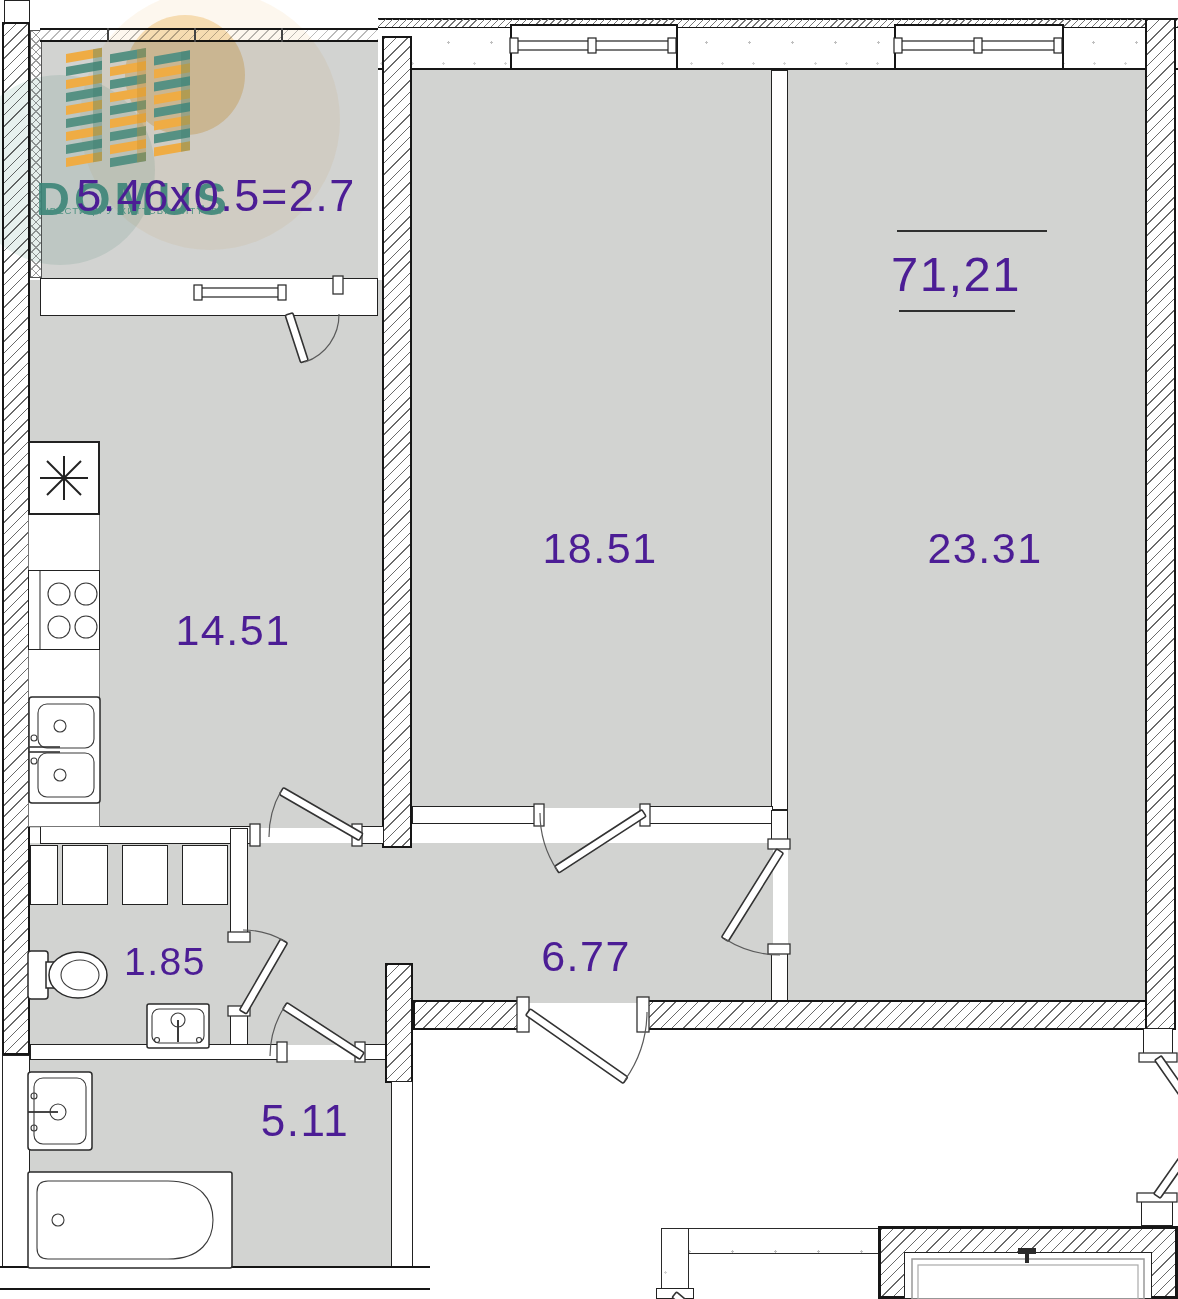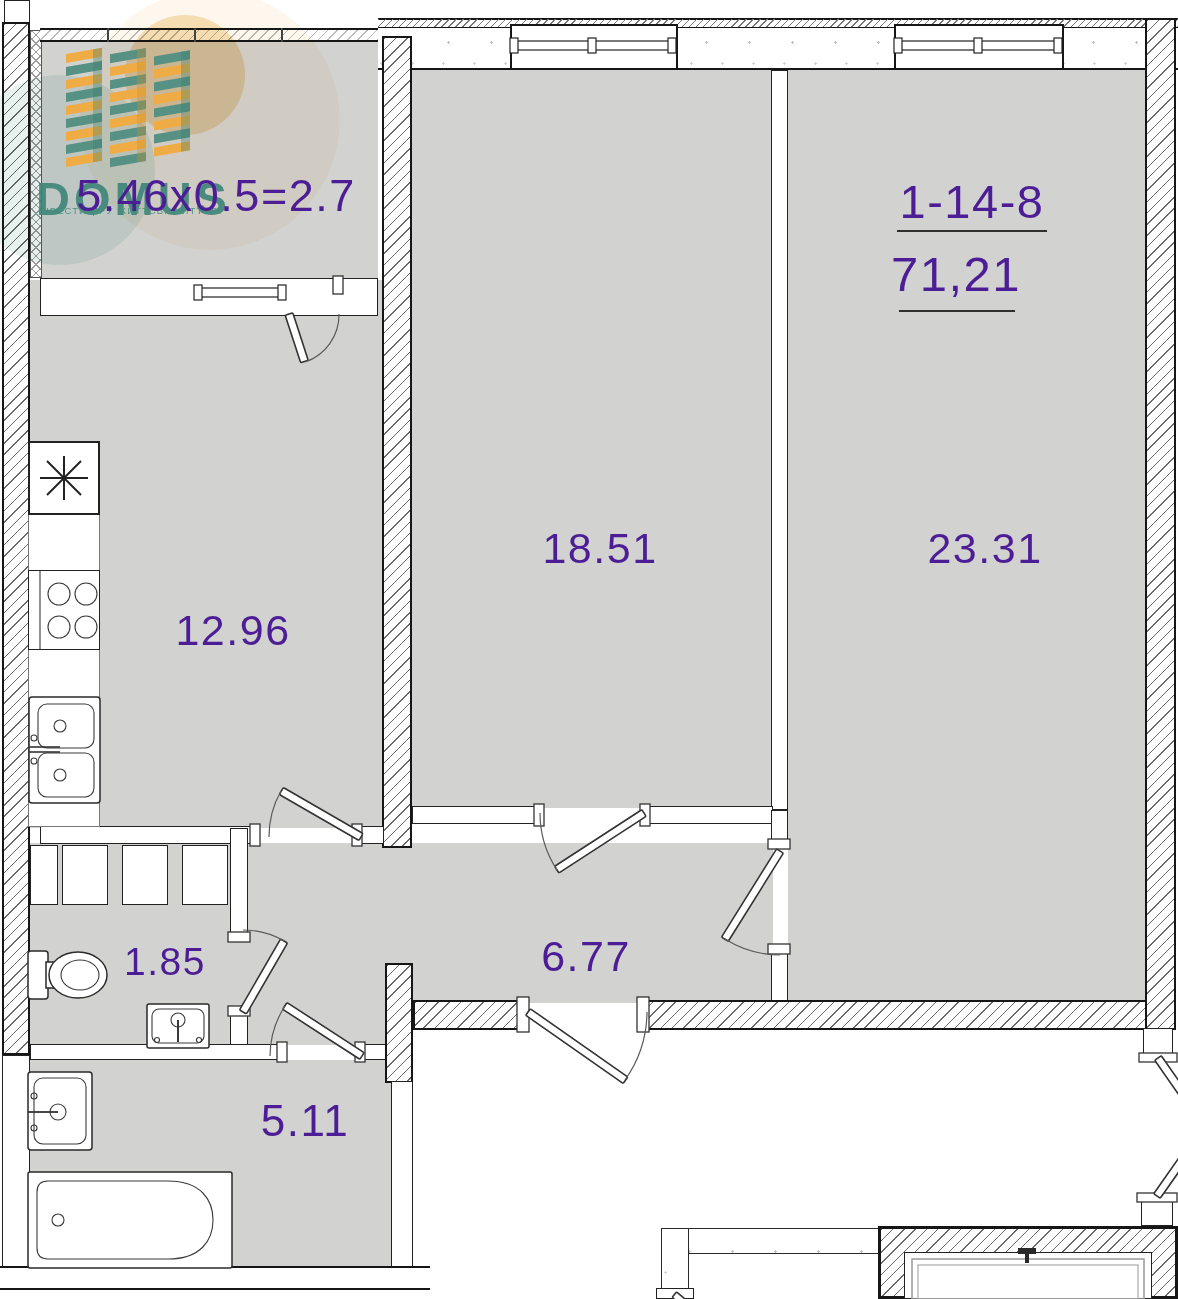--- a/index.html
+++ b/index.html
@@ -313,24 +313,23 @@
             <rect x="0" y="91" width="36" height="9" fill="#efac44"></rect>
           <rect x="27" y="0" width="9" height="100" fill="#3f7d6f" opacity=".35"></rect>
         </g>
       </g>
     </svg>
     <div id="logo-name">DOMUS</div>
     <div id="logo-tag">ІНВЕСТИЦІЇ У ЖИТТЄВІ ЖИТТЄВІ</div>
   </div>
 
   <div class="lab" style="left:216px;top:196px;font-size:45px;">5.46x0.5=2.7</div>
-  <div class="lab" style="left:972px;top:201px;font-size:47px;">1-14-8</div>
   <div class="uline" style="left:897px;top:230px;width:150px;"></div>
   <div class="lab" style="left:956px;top:274px;font-size:49px;">71,21</div>
   <div class="uline" style="left:899px;top:310px;width:116px;"></div>
   <div class="lab" style="left:600px;top:548px;font-size:43px;">18.51</div>
   <div class="lab" style="left:985px;top:548px;font-size:43px;">23.31</div>
-  <div class="lab" style="left:233px;top:630px;font-size:43px;">12.96</div>
+  <div class="lab" style="left:233px;top:630px;font-size:43px;">14.51</div>
   <div class="lab" style="left:586px;top:956px;font-size:43px;">6.77</div>
   <div class="lab" style="left:165px;top:962px;font-size:39px;text-align:center;">1.85</div>
   <div class="lab" style="left:305px;top:1121px;font-size:44px;">5.11</div>
 
 </div>
 
 </body></html>

